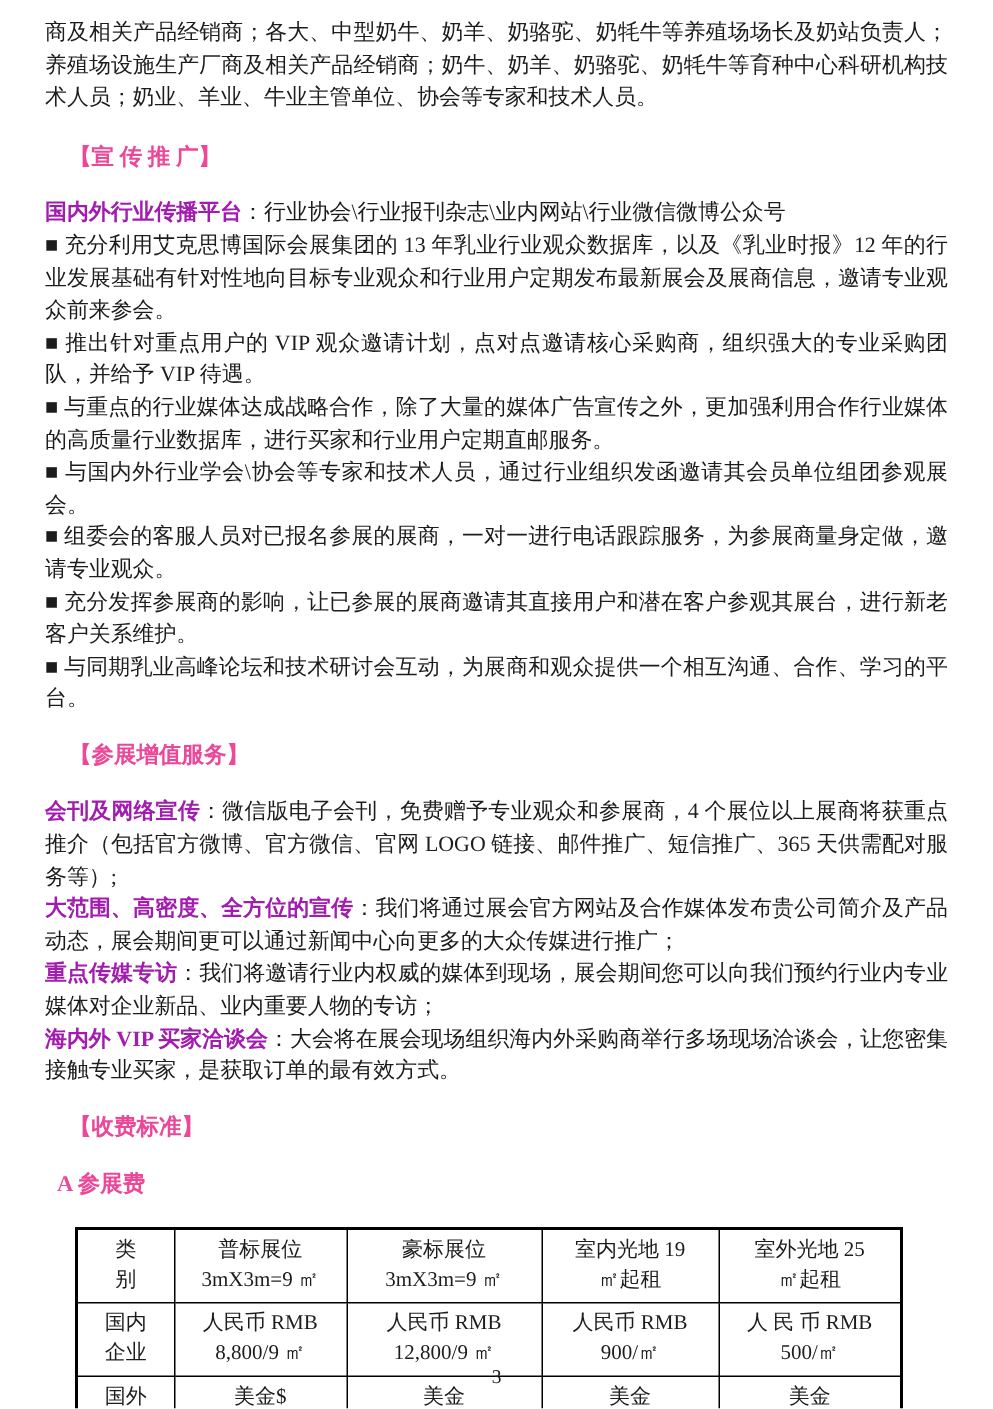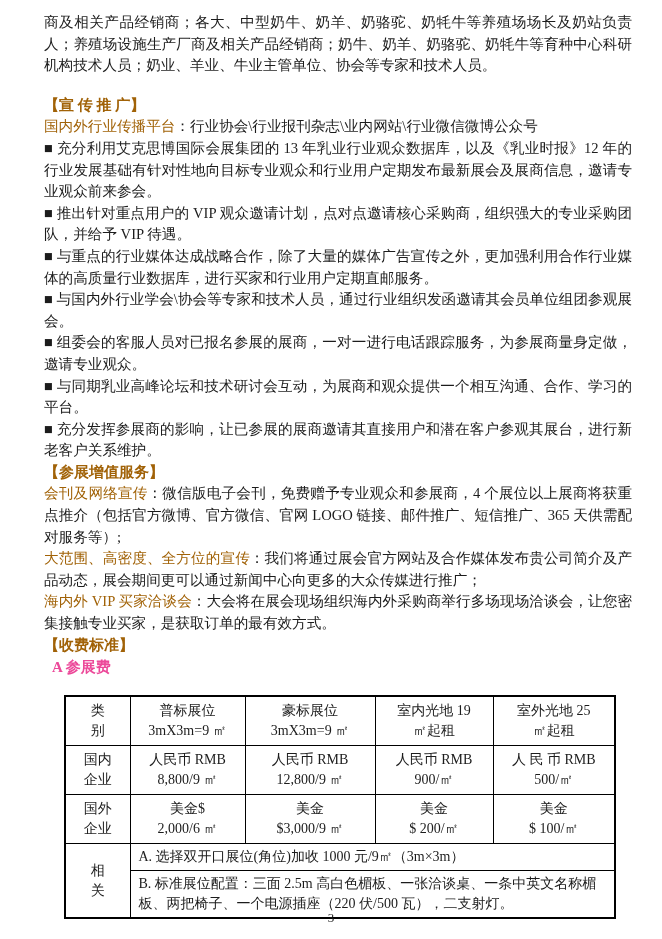--- a/index.html
+++ b/index.html
@@ -1,37 +1,37 @@
 <!DOCTYPE html>
 <html><head>
 <meta charset="utf-8">
 <style>
   html,body{margin:0;padding:0;background:#fff;}
   .page{
     width:662px;height:939px;
     background:#ffffff;
     box-sizing:border-box;
-    padding:12px 30px 0 44px;
+    padding:12px 30px 0 30px;
     font-family:"Liberation Serif","DejaVu Serif",serif;
     color:#1c1c1c;
     font-size:14.6px;
     line-height:21.6px;
     position:relative;
     overflow:hidden;
   }
   p{margin:0;text-align:justify;}
   .red-heading{
-    margin:0;
+    margin:16px;
     font-size:15px;
     font-weight:600;
-    color:#a16207;
+    color:#ec4899;
     line-height:21.6px;
   }
   .red-heading.gap-top{margin-top:18px;}
-  b.lbl{font-weight:normal;color:#a16207;}
+  b.lbl{font-weight:bold;color:#a21caf;}
   .sub-heading{
     margin:0 0 0 8px;
     font-weight:bold;
     color:#ec4899;
     font-size:15px;
     line-height:23px;
   }
   table.fees{
     border-collapse:collapse;
     margin:16px 0 0 20px;
@@ -72,27 +72,28 @@
 
   <h2 class="red-heading gap-top">【宣 传 推 广】</h2>
 
   <p><b class="lbl">国内外行业传播平台</b><span>：行业协会\行业报刊杂志\业内网站\行业微信微博公众号</span></p>
 
   <p>■ 充分利用艾克思博国际会展集团的 13 年乳业行业观众数据库，以及《乳业时报》12 年的行业发展基础有针对性地向目标专业观众和行业用户定期发布最新展会及展商信息，邀请专业观众前来参会。</p>
   <p>■ 推出针对重点用户的 VIP 观众邀请计划，点对点邀请核心采购商，组织强大的专业采购团队，并给予 VIP 待遇。</p>
   <p>■ 与重点的行业媒体达成战略合作，除了大量的媒体广告宣传之外，更加强利用合作行业媒体的高质量行业数据库，进行买家和行业用户定期直邮服务。</p>
   <p>■ 与国内外行业学会\协会等专家和技术人员，通过行业组织发函邀请其会员单位组团参观展会。</p>
   <p>■ 组委会的客服人员对已报名参展的展商，一对一进行电话跟踪服务，为参展商量身定做，邀请专业观众。</p>
+  <p>■ 充分发挥参展商的影响，让已参展的展商邀请其直接用户和潜在客户参观其展台，进行新老客户关系维护。</p>
   <p>■ 与同期乳业高峰论坛和技术研讨会互动，为展商和观众提供一个相互沟通、合作、学习的平台。</p>
-  <p>■ 充分发挥参展商的影响，让已参展的展商邀请其直接用户和潜在客户参观其展台，进行新老客户关系维护。</p>
 
   <h2 class="red-heading">【参展增值服务】</h2>
 
   <p><b class="lbl">会刊及网络宣传</b><span>：微信版电子会刊，免费赠予专业观众和参展商，4 个展位以上展商将获重点推介（包括官方微博、官方微信、官网 LOGO 链接、邮件推广、短信推广、365 天供需配对服务等）;</span></p>
   <p><b class="lbl">大范围、高密度、全方位的宣传</b><span>：我们将通过展会官方网站及合作媒体发布贵公司简介及产品动态，展会期间更可以通过新闻中心向更多的大众传媒进行推广；</span></p>
+  <p><b class="lbl">重点传媒专访</b><span>：我们将邀请行业内权威的媒体到现场，展会期间您可以向我们预约行业内专业媒体对企业新品、业内重要人物的专访；</span></p>
   <p><b class="lbl">海内外 VIP 买家洽谈会</b><span>：大会将在展会现场组织海内外采购商举行多场现场洽谈会，让您密集接触专业买家，是获取订单的最有效方式。</span></p>
 
   <h2 class="red-heading">【收费标准】</h2>
   <h3 class="sub-heading">A 参展费</h3>
 
   <table class="fees">
     <colgroup>
       <col style="width:65px">
         <col style="width:115px">
         <col style="width:130px">

